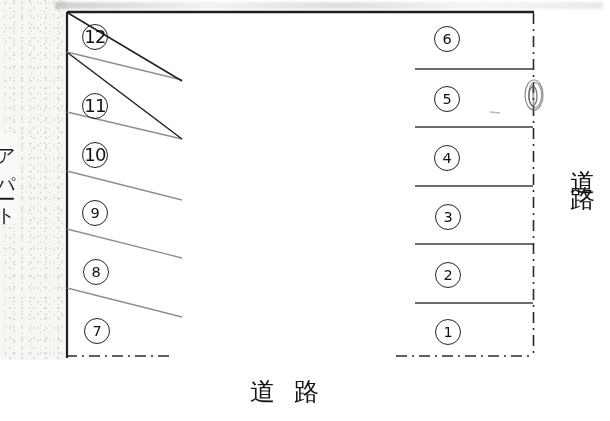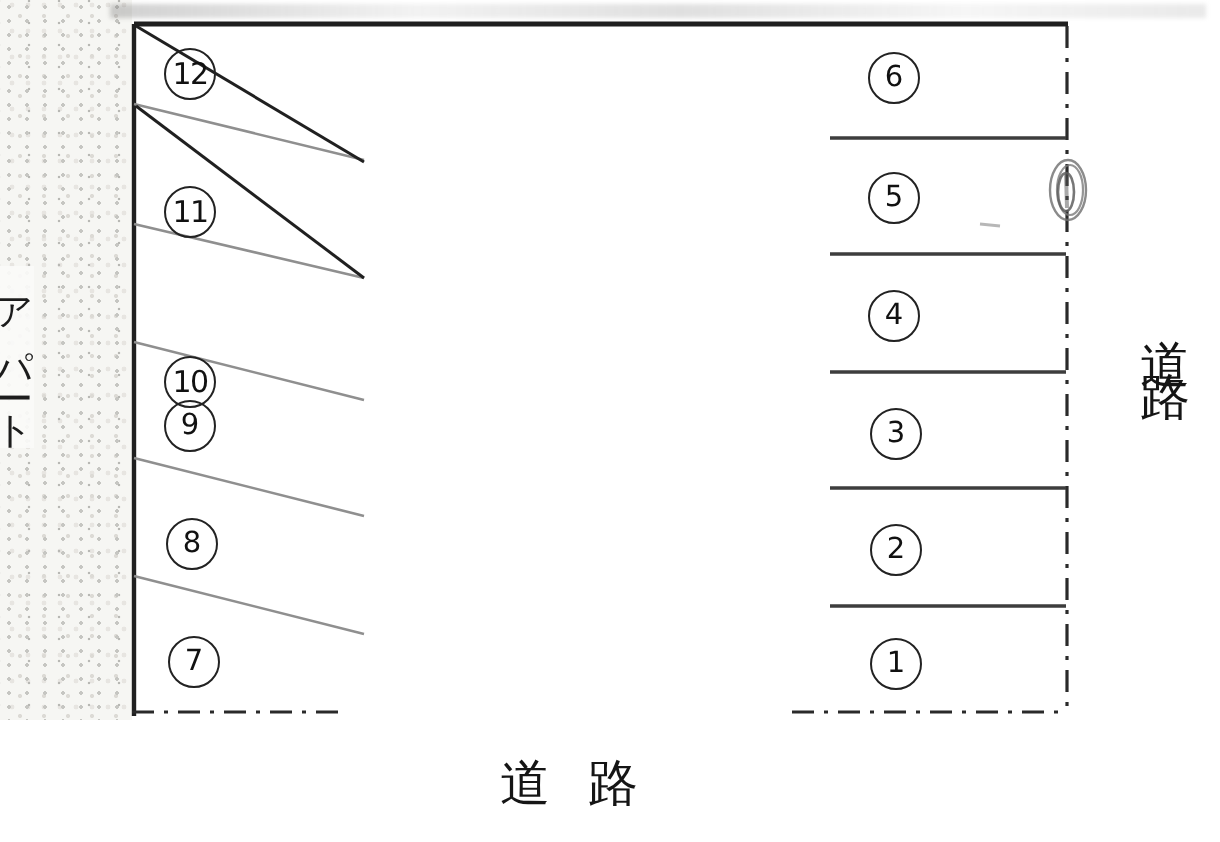--- a/index.html
+++ b/index.html
@@ -34,21 +34,21 @@
       rgba(110,110,110,0.22) 52%, rgba(140,140,140,0.08) 78%,
       rgba(120,120,120,0.16));
     filter:blur(1px);
   }
   .space-num {
     position:absolute; width:26px; height:26px; box-sizing:border-box;
     border:1.6px solid #222; border-radius:50%;
     display:flex; align-items:center; justify-content:center;
     font-size:14.5px; color:#111; background:transparent; line-height:1;
   }
-  .space-num.two { font-size:15px; letter-spacing:-0.8px; }
+  .space-num.two { font-size:18px; letter-spacing:-0.8px; }
   .road-label-right {
     position:absolute; left:570px; top:150px;
     writing-mode:vertical-rl; text-orientation:mixed;
     font-size:25px; letter-spacing:16px; color:#151515; line-height:1;
   }
   .road-label-bottom {
     position:absolute; left:250px; top:379px;
     font-size:25px; letter-spacing:19px; color:#151515; line-height:1;
     white-space:nowrap;
   }
@@ -93,21 +93,21 @@
 
     <line x1="490" y1="112" x2="500" y2="113" stroke="#9a9a9a" stroke-width="1.4" opacity="0.7"></line>
   </svg>
 
   <div class="top-smudge"></div>
 
   <div class="apartment-label">アパート</div>
 
   <div class="space-num two" style="left:82px;  top:24px;">12</div>
   <div class="space-num two" style="left:82px;  top:93px;">11</div>
-  <div class="space-num two" style="left:82px;  top:142px;margin-top:36px;">10</div>
+  <div class="space-num two" style="left:82px;  top:142px;">10</div>
   <div class="space-num" style="left:82px;  top:200px;">9</div>
   <div class="space-num" style="left:83px;  top:259px;">8</div>
   <div class="space-num" style="left:84px;  top:318px;">7</div>
 
   <div class="space-num" style="left:434px; top:26px;">6</div>
   <div class="space-num" style="left:434px; top:86px;">5</div>
   <div class="space-num" style="left:434px; top:145px;">4</div>
   <div class="space-num" style="left:435px; top:204px;">3</div>
   <div class="space-num" style="left:435px; top:262px;">2</div>
   <div class="space-num" style="left:435px; top:319px;">1</div>

